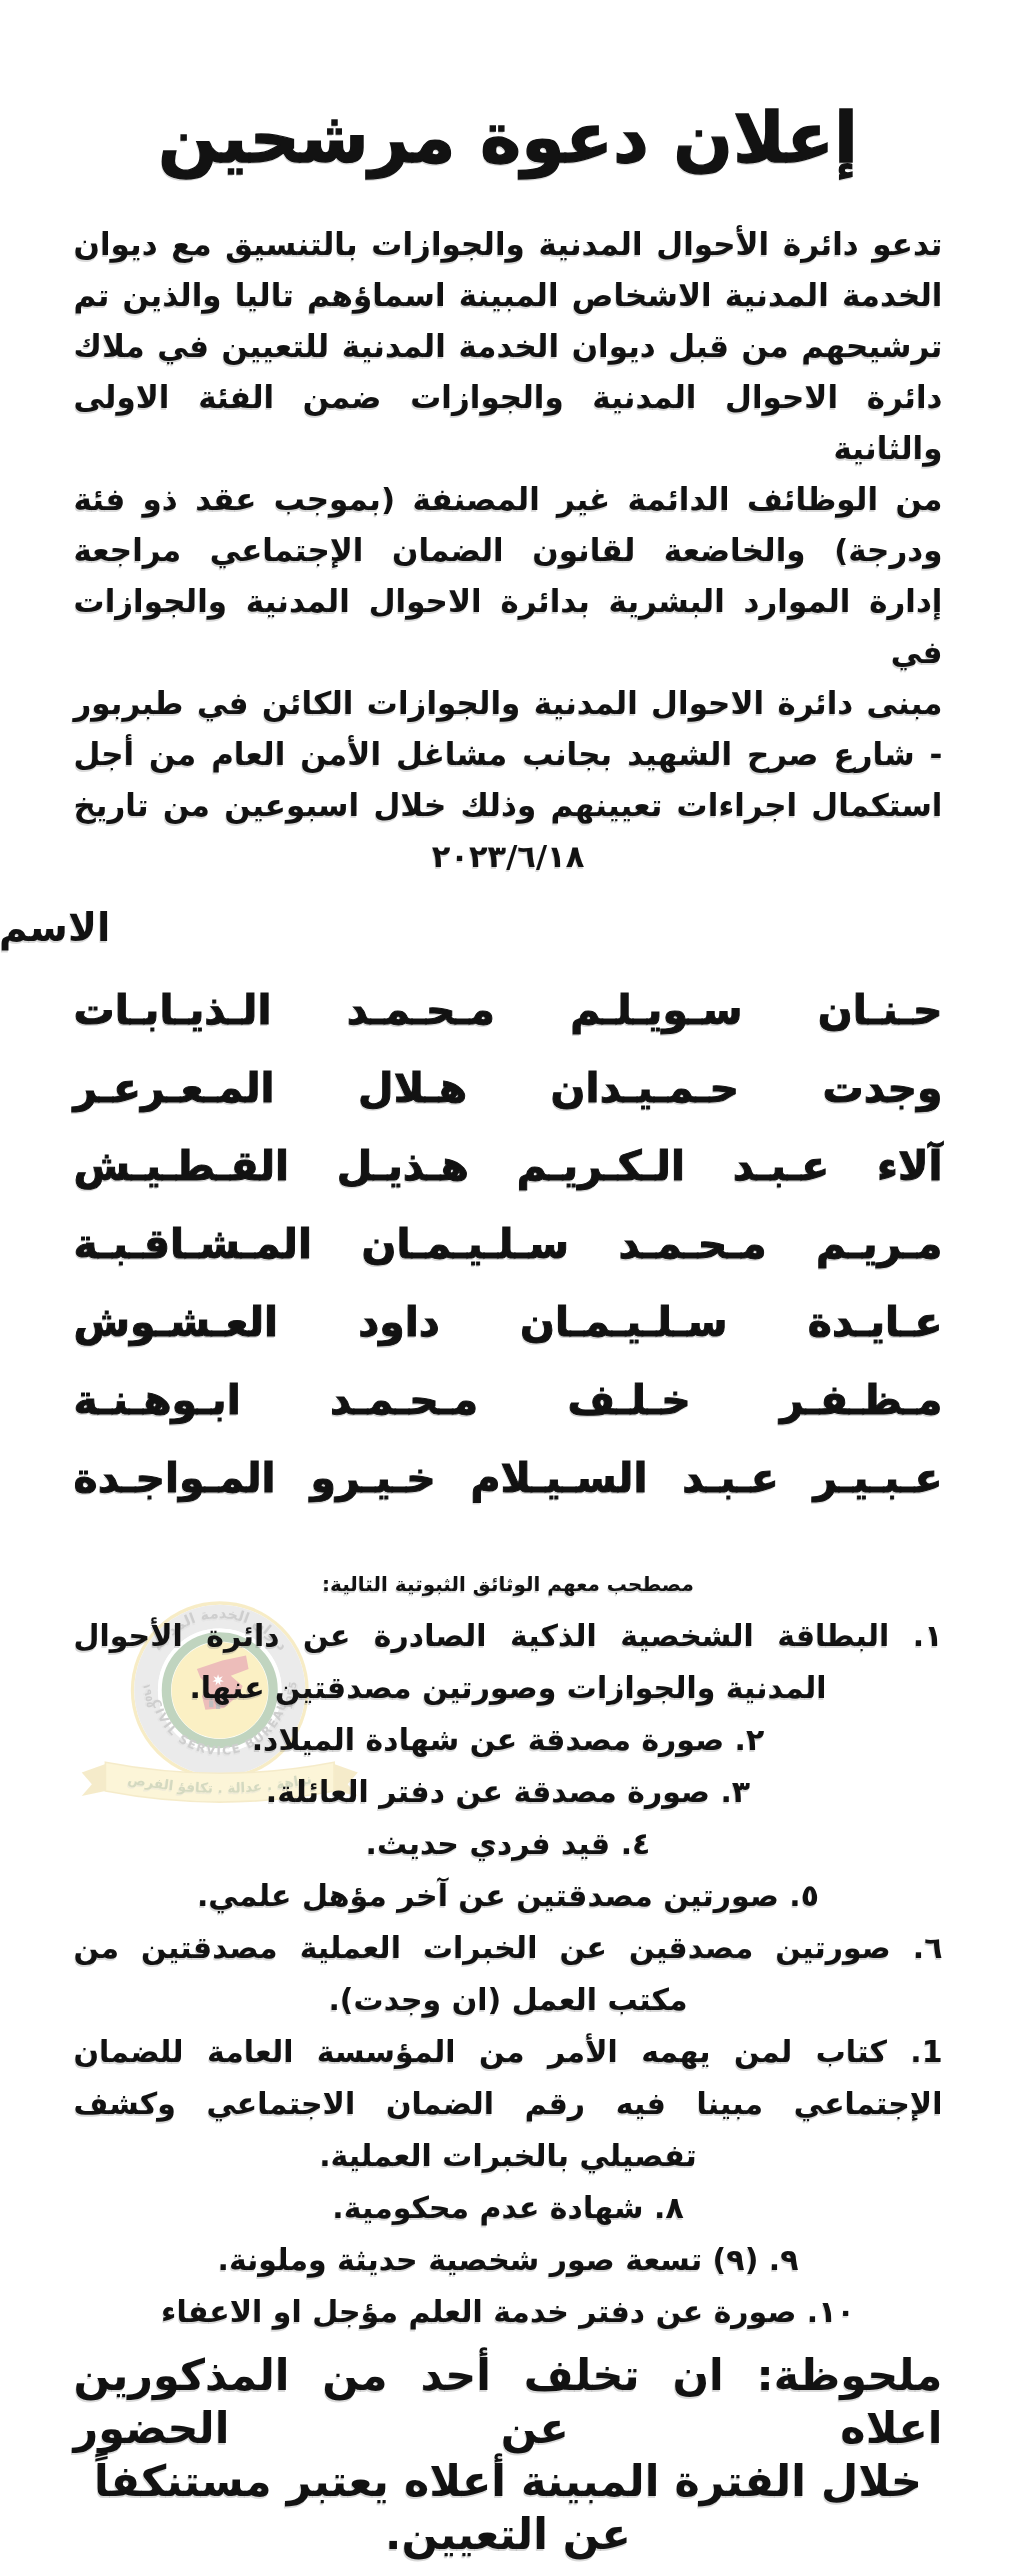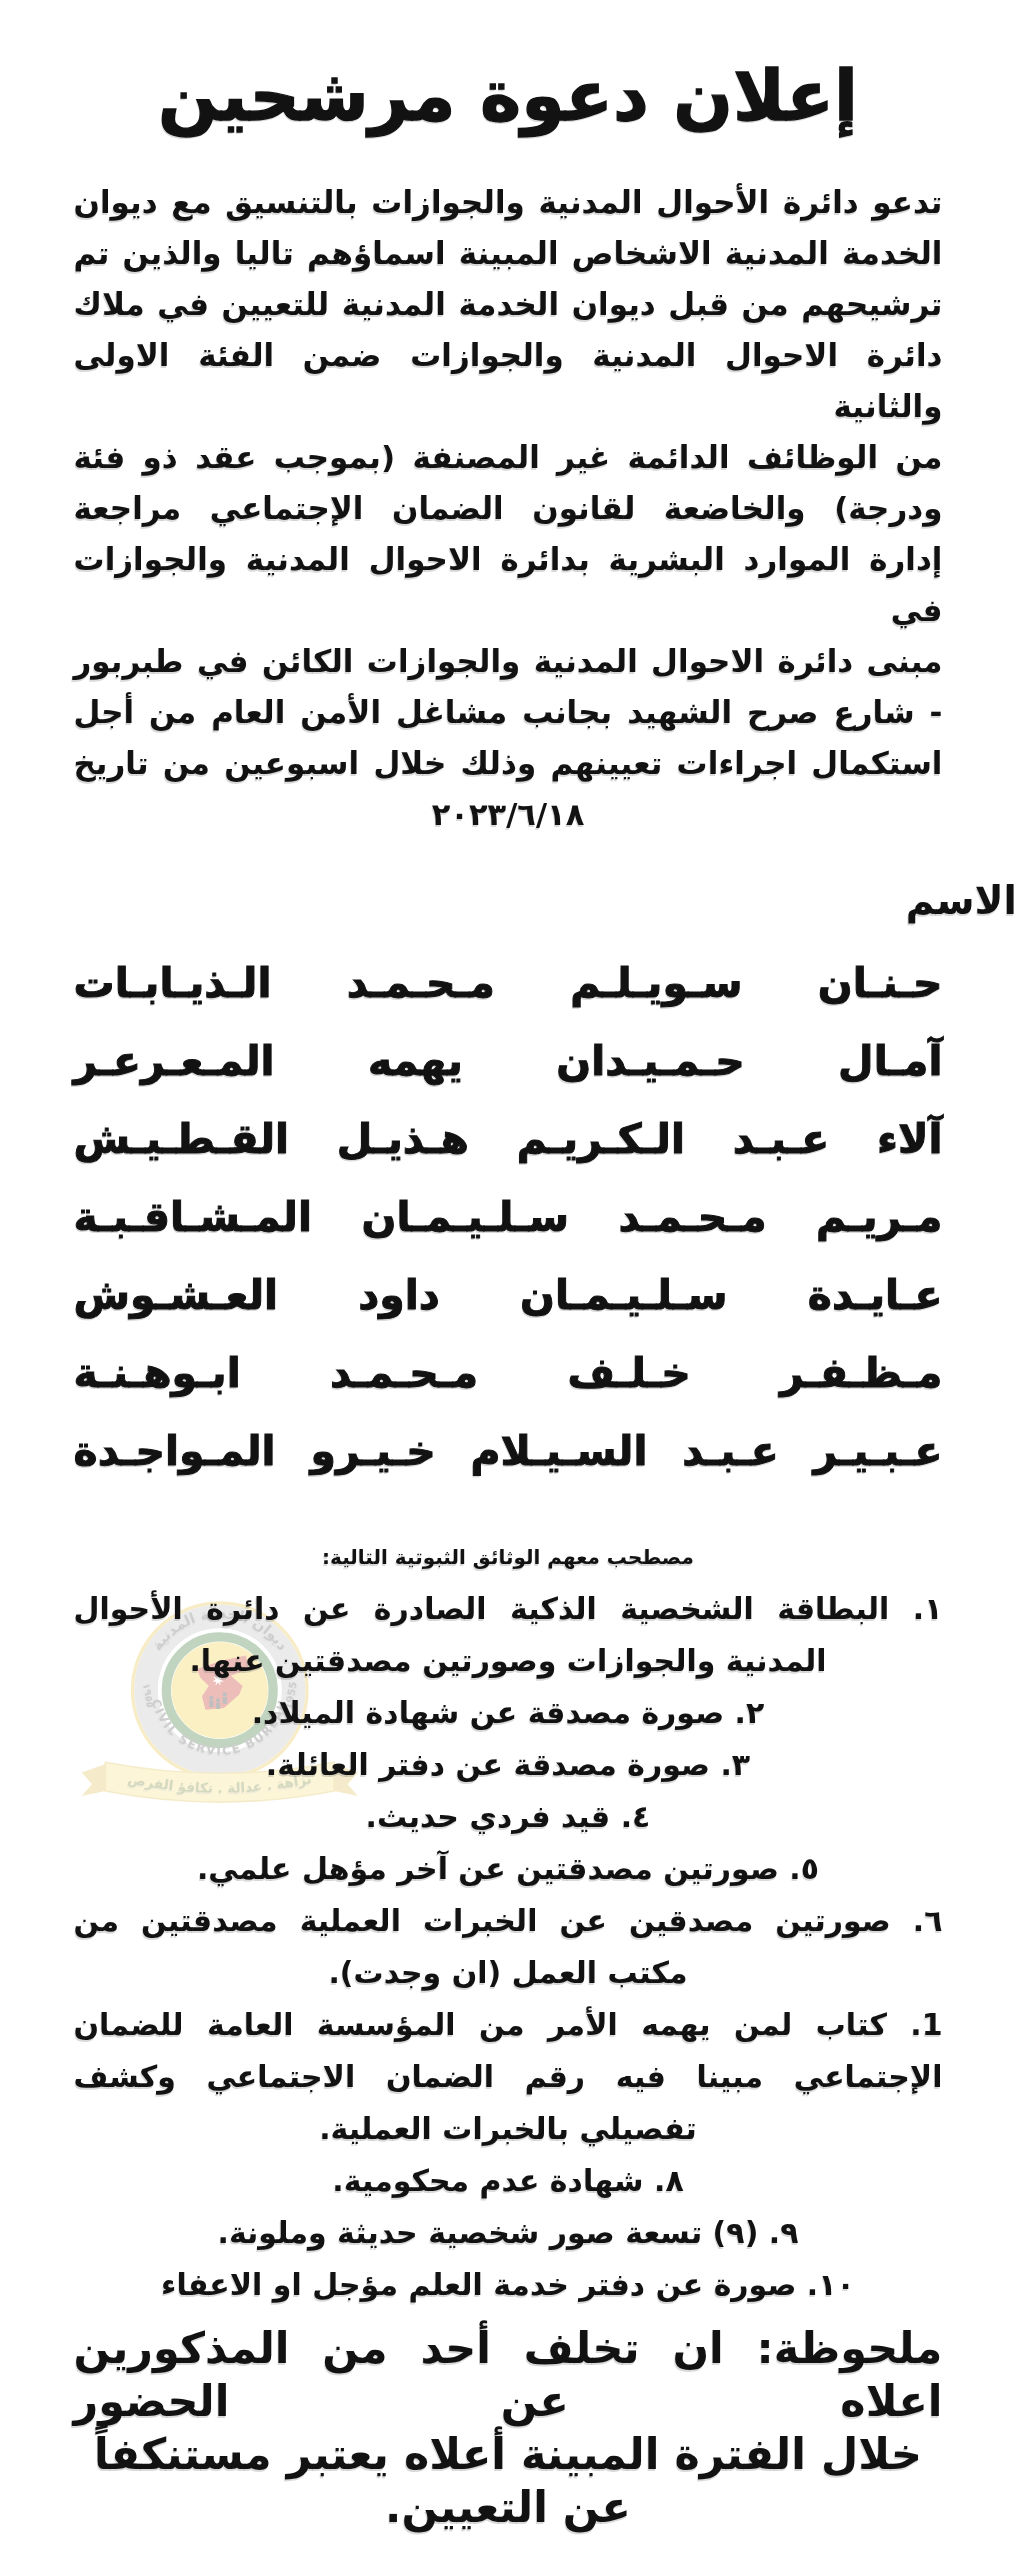--- a/index.html
+++ b/index.html
@@ -21,38 +21,38 @@
   .watermark {
     position: absolute;
     left: 81px;
     top: 1601px;
     width: 288px;
     height: 231px;
     opacity: 0.32;
     z-index: 0;
   }
   .title {
-    padding-top: 54px;
+    padding-top: 96px;
     text-align: center;
     font-size: 70px;
     line-height: 1.2;
     -webkit-text-stroke: 1.3px #121212;
   }
   .intro {
     width: 869px;
     margin: 39px auto 14px;
     font-size: 31px;
     line-height: 51px;
   }
   .jl { text-align: justify; text-align-last: justify; text-justify: inter-word; }
   .rl { text-align: center; }
   .date-line { font-size: 30.5px; }
   .names-heading {
-    margin-top: 37px;
-    text-align: right;
+    margin-top: 22px;
+    text-align: left;
     font-size: 39px;
     line-height: 47px;
   }
   .names {
     width: 869px;
     margin: 20.4px auto 0;
     font-size: 41px;
     line-height: 78px;
     -webkit-text-stroke: 1px #121212;
   }
@@ -141,21 +141,21 @@
       <div class="jl">مبنى دائرة الاحوال المدنية والجوازات الكائن في طبربور</div>
       <div class="jl">- شارع صرح الشهيد بجانب مشاغل الأمن العام من أجل</div>
       <div class="jl">استكمال اجراءات تعيينهم وذلك خلال اسبوعين من تاريخ</div>
       <div class="rl date-line">٢٠٢٣/٦/١٨</div>
     </div>
 
     <h2 class="names-heading">الاسم</h2>
 
     <div class="names">
       <div class="jl">حـنـان سـويـلـم مـحـمـد الـذيـابـات</div>
-      <div class="jl">آمـال حـمـيـدان يهمه المـعـرعـر</div>
+      <div class="jl">وجدت حـمـيـدان هـلال المـعـرعـر</div>
       <div class="jl">آلاء عـبـد الـكـريـم هـذيـل القـطـيـش</div>
       <div class="jl">مـريـم مـحـمـد سـلـيـمـان المـشـاقـبـة</div>
       <div class="jl">عـايـدة سـلـيـمـان داود العـشـوش</div>
       <div class="jl">مـظـفـر خـلـف مـحـمـد ابـوهـنـة</div>
       <div class="jl">عـبـيـر عـبـد السـيـلام خـيـرو المـواجـدة</div>
     </div>
 
     <div class="docs-intro rl">مصطحب معهم الوثائق الثبوتية التالية:</div>
 
     <div class="docs">

